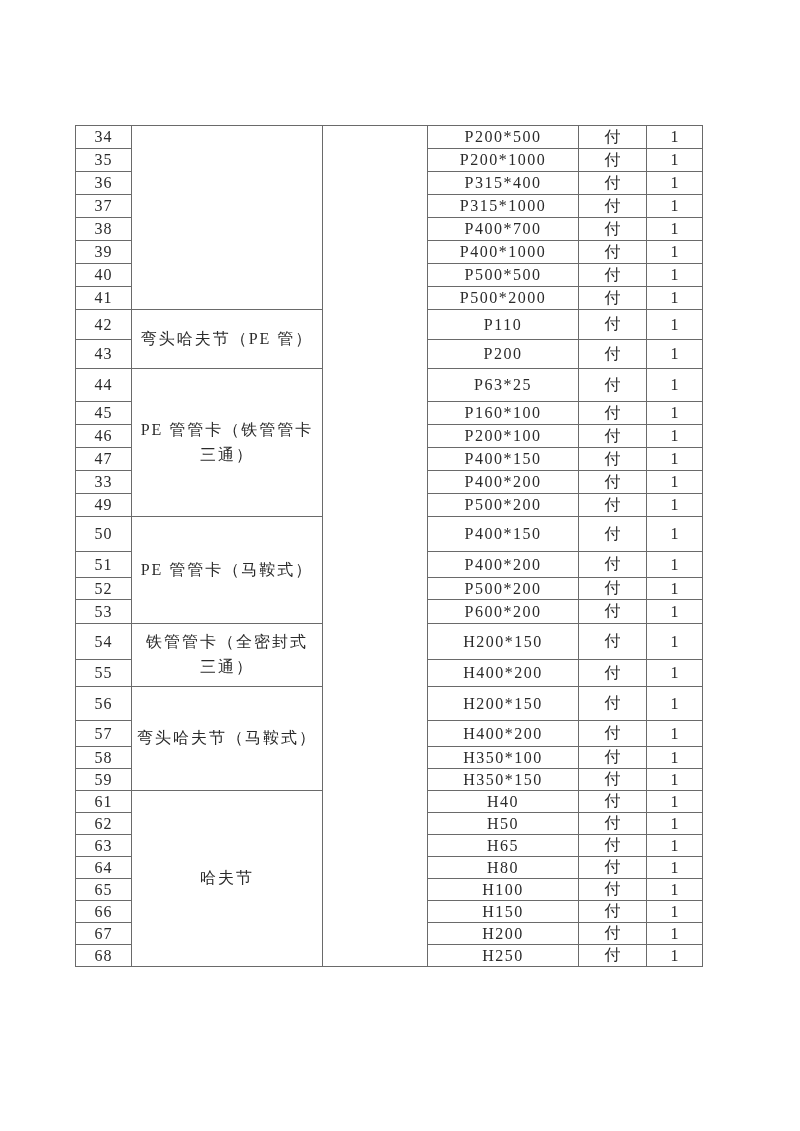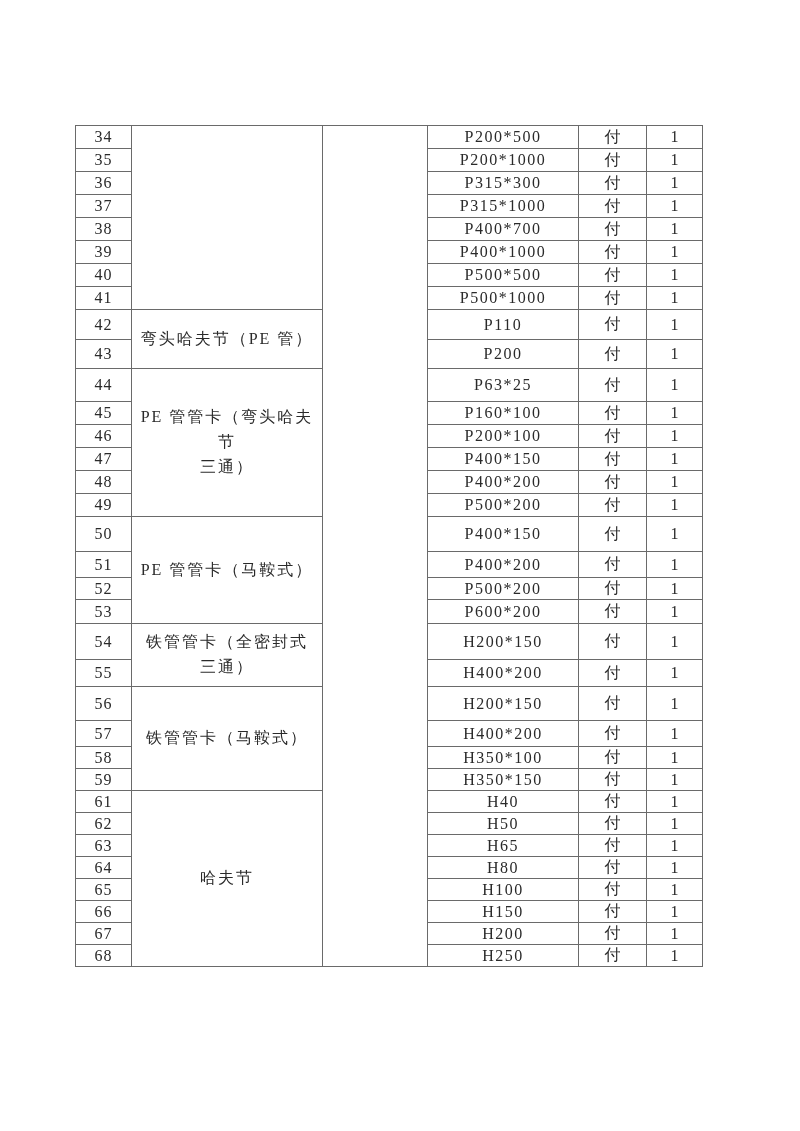--- a/index.html
+++ b/index.html
@@ -70,21 +70,21 @@
           <td class="qty-cell">1</td>
         </tr>
         <tr style="height: 23px;">
           <td class="no-cell">35</td>
           <td class="spec-cell">P200*1000</td>
           <td class="unit-cell">付</td>
           <td class="qty-cell">1</td>
         </tr>
         <tr style="height: 23px;">
           <td class="no-cell">36</td>
-          <td class="spec-cell">P315*300</td>
+          <td class="spec-cell">P315*400</td>
           <td class="unit-cell">付</td>
           <td class="qty-cell">1</td>
         </tr>
         <tr style="height: 23px;">
           <td class="no-cell">37</td>
           <td class="spec-cell">P315*1000</td>
           <td class="unit-cell">付</td>
           <td class="qty-cell">1</td>
         </tr>
         <tr style="height: 23px;">
@@ -100,40 +100,40 @@
           <td class="qty-cell">1</td>
         </tr>
         <tr style="height: 23px;">
           <td class="no-cell">40</td>
           <td class="spec-cell">P500*500</td>
           <td class="unit-cell">付</td>
           <td class="qty-cell">1</td>
         </tr>
         <tr style="height: 23px;">
           <td class="no-cell">41</td>
-          <td class="spec-cell">P500*1000</td>
+          <td class="spec-cell">P500*2000</td>
           <td class="unit-cell">付</td>
           <td class="qty-cell">1</td>
         </tr>
         <tr style="height: 30px;">
           <td class="no-cell">42</td>
           <td class="name-cell" rowspan="2">弯头哈夫节（PE 管）</td>
           <td class="spec-cell">P110</td>
           <td class="unit-cell">付</td>
           <td class="qty-cell">1</td>
         </tr>
         <tr style="height: 29px;">
           <td class="no-cell">43</td>
           <td class="spec-cell">P200</td>
           <td class="unit-cell">付</td>
           <td class="qty-cell">1</td>
         </tr>
         <tr style="height: 33px;">
           <td class="no-cell">44</td>
-          <td class="name-cell" rowspan="6">PE 管管卡（弯头哈夫节
+          <td class="name-cell" rowspan="6">PE 管管卡（铁管管卡
 三通）</td>
           <td class="spec-cell">P63*25</td>
           <td class="unit-cell">付</td>
           <td class="qty-cell">1</td>
         </tr>
         <tr style="height: 23px;">
           <td class="no-cell">45</td>
           <td class="spec-cell">P160*100</td>
           <td class="unit-cell">付</td>
           <td class="qty-cell">1</td>
@@ -144,21 +144,21 @@
           <td class="unit-cell">付</td>
           <td class="qty-cell">1</td>
         </tr>
         <tr style="height: 23px;">
           <td class="no-cell">47</td>
           <td class="spec-cell">P400*150</td>
           <td class="unit-cell">付</td>
           <td class="qty-cell">1</td>
         </tr>
         <tr style="height: 23px;">
-          <td class="no-cell">48</td>
+          <td class="no-cell">33</td>
           <td class="spec-cell">P400*200</td>
           <td class="unit-cell">付</td>
           <td class="qty-cell">1</td>
         </tr>
         <tr style="height: 23px;">
           <td class="no-cell">49</td>
           <td class="spec-cell">P500*200</td>
           <td class="unit-cell">付</td>
           <td class="qty-cell">1</td>
         </tr>
@@ -196,21 +196,21 @@
           <td class="qty-cell">1</td>
         </tr>
         <tr style="height: 27px;">
           <td class="no-cell">55</td>
           <td class="spec-cell">H400*200</td>
           <td class="unit-cell">付</td>
           <td class="qty-cell">1</td>
         </tr>
         <tr style="height: 34px;">
           <td class="no-cell">56</td>
-          <td class="name-cell" rowspan="4">铁管管卡（马鞍式）</td>
+          <td class="name-cell" rowspan="4">弯头哈夫节（马鞍式）</td>
           <td class="spec-cell">H200*150</td>
           <td class="unit-cell">付</td>
           <td class="qty-cell">1</td>
         </tr>
         <tr style="height: 26px;">
           <td class="no-cell">57</td>
           <td class="spec-cell">H400*200</td>
           <td class="unit-cell">付</td>
           <td class="qty-cell">1</td>
         </tr>

